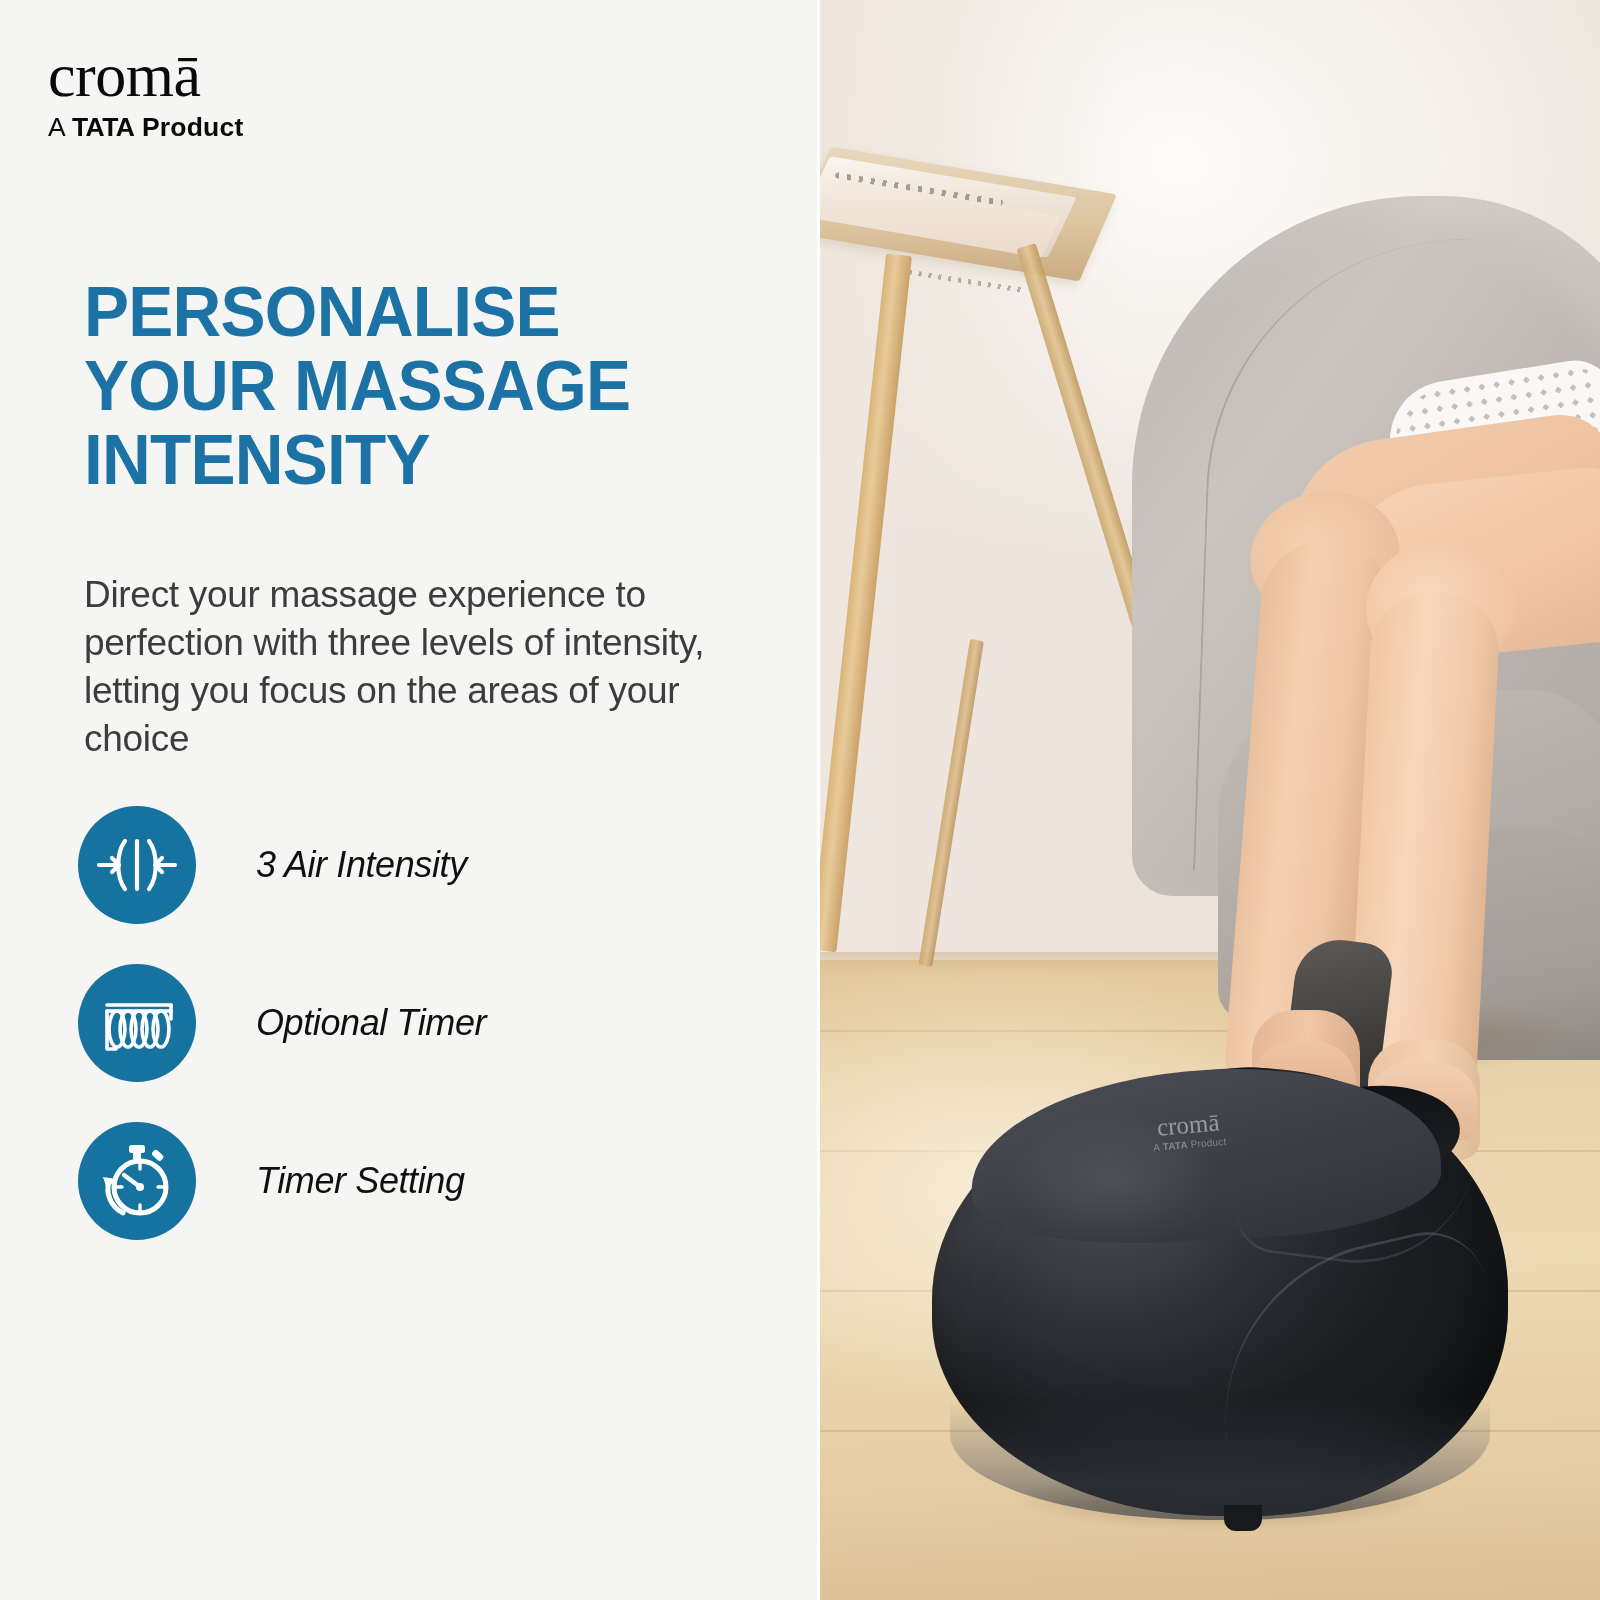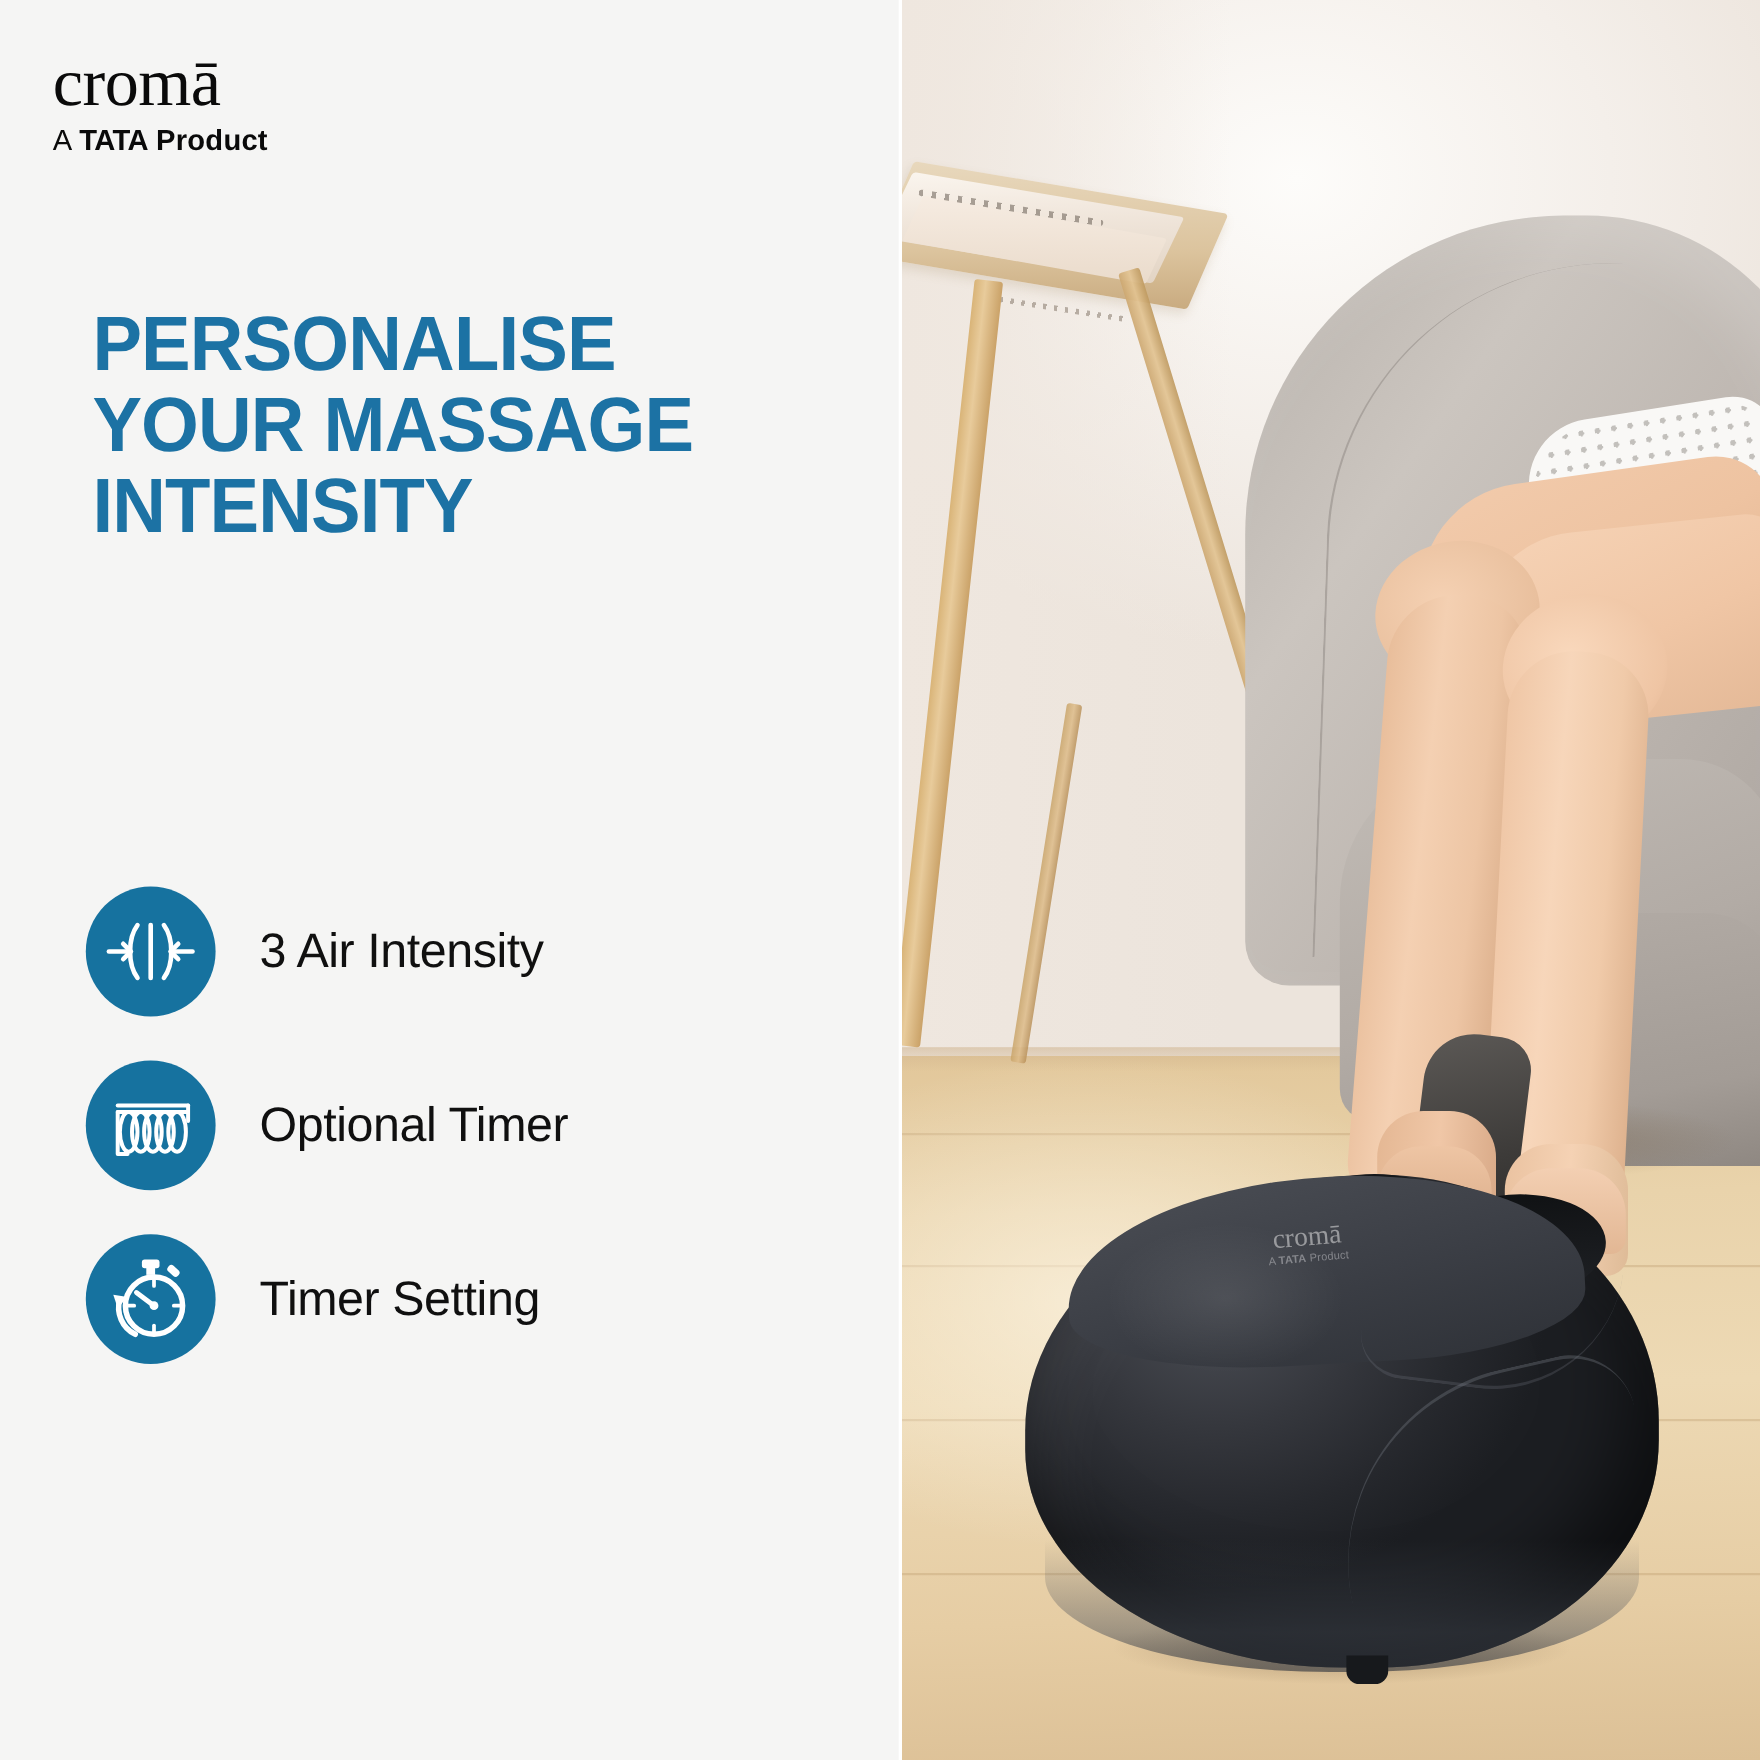--- a/index.html
+++ b/index.html
@@ -110,26 +110,27 @@
     width: 118px;
     height: 118px;
     border-radius: 50%;
     background: #16729f;
     display: flex;
     align-items: center;
     justify-content: center;
   }
   .feature-icon svg { display: block; }
   .feature-label {
-    margin-left: 40px;
-    font-size: 44px;
+    margin-left: 60px;
+    font-size: 36px;
     font-weight: 400;
     color: #101010;
     letter-spacing: -0.4px;
     white-space: nowrap;
+    font-style: italic;
   }
 
   .panel-divider {
     position: absolute;
     right: 0;
     top: 0;
     width: 3px;
     height: 1600px;
     background: #ffffff;
   }
@@ -603,20 +604,21 @@
 
   <div class="left-panel">
 
     <div class="brand-logo">
       <span class="brand-wordmark">cromā</span>
       <span class="brand-tagline"><span>A </span><span class="tata">TATA</span><span class="prod"> Product</span></span>
     </div>
 
     <h1 class="headline">PERSONALISE YOUR MASSAGE INTENSITY</h1>
 
+    <p class="subcopy">Direct your massage experience to perfection with three levels of intensity, letting you focus on the areas of your choice</p>
 
     <div class="features">
 
       <div class="feature-row">
         <div class="feature-icon">
           <svg width="88" height="88" viewBox="0 0 88 88" aria-hidden="true">
             <g stroke="#ffffff" stroke-width="4.2" fill="none" stroke-linecap="round" stroke-linejoin="round">
               <line x1="44" y1="20" x2="44" y2="68"></line>
               <path d="M32 20 C 23 32, 23 56, 32 68"></path>
               <path d="M56 20 C 65 32, 65 56, 56 68"></path>

